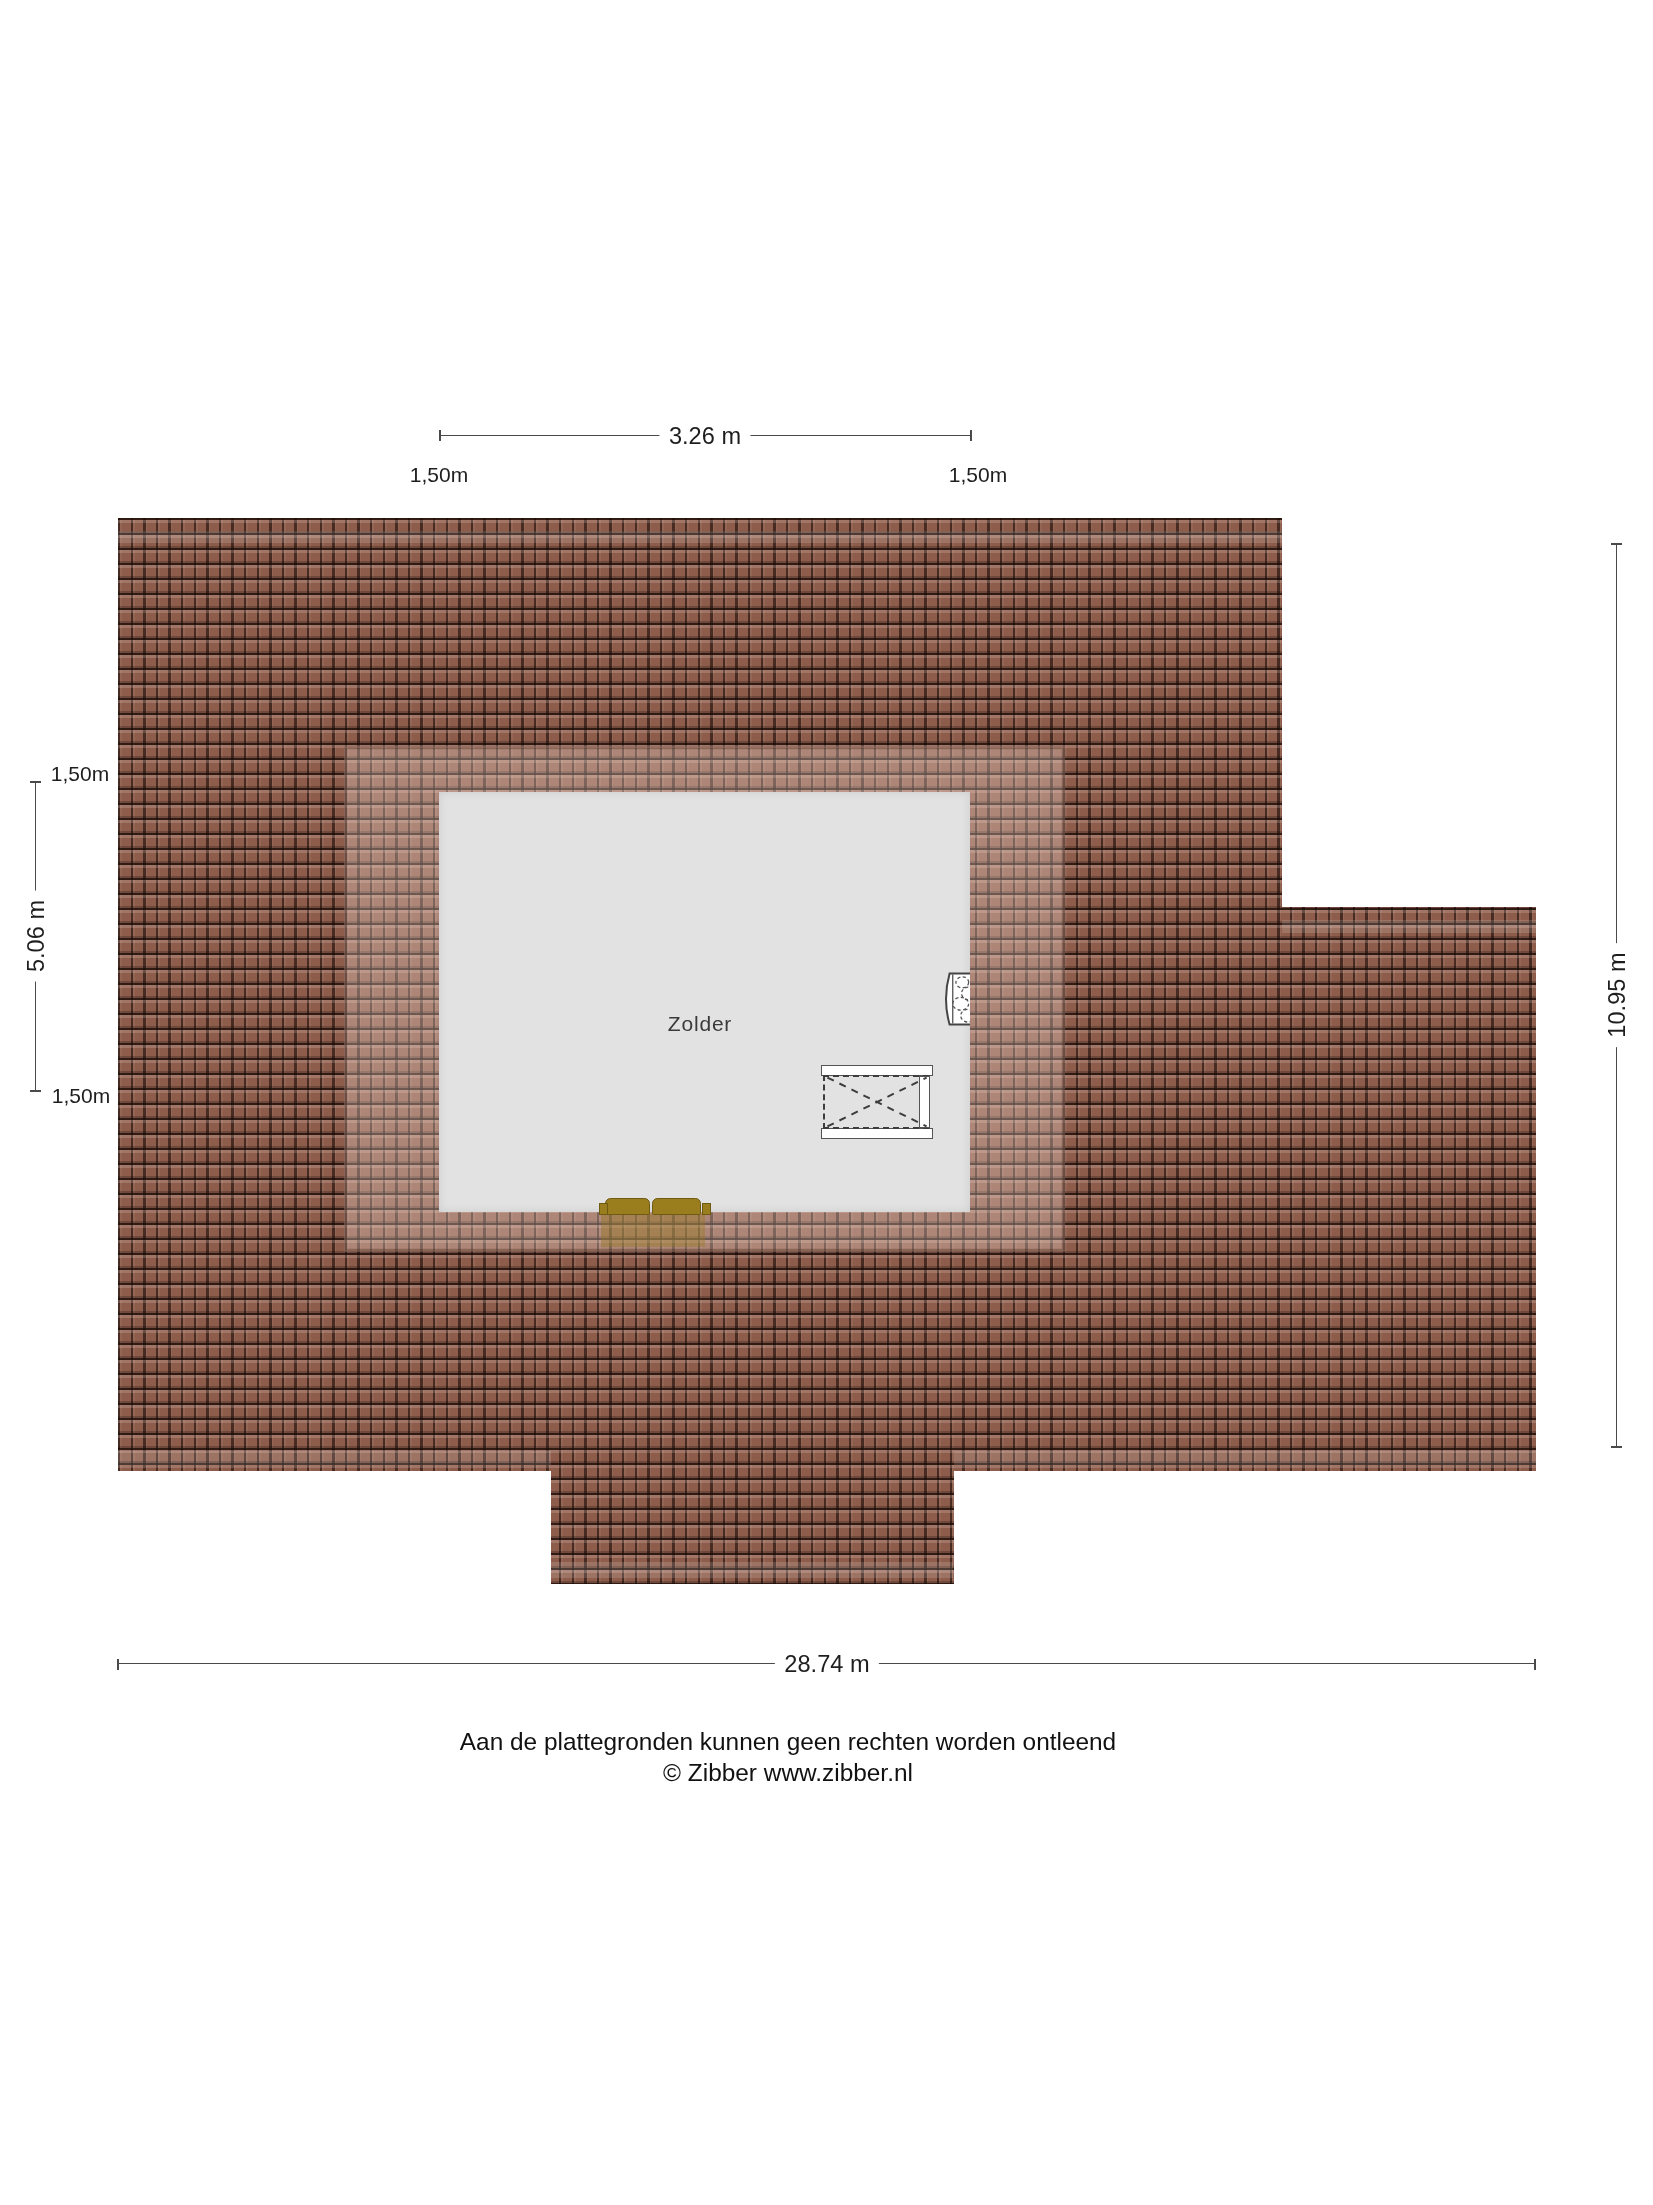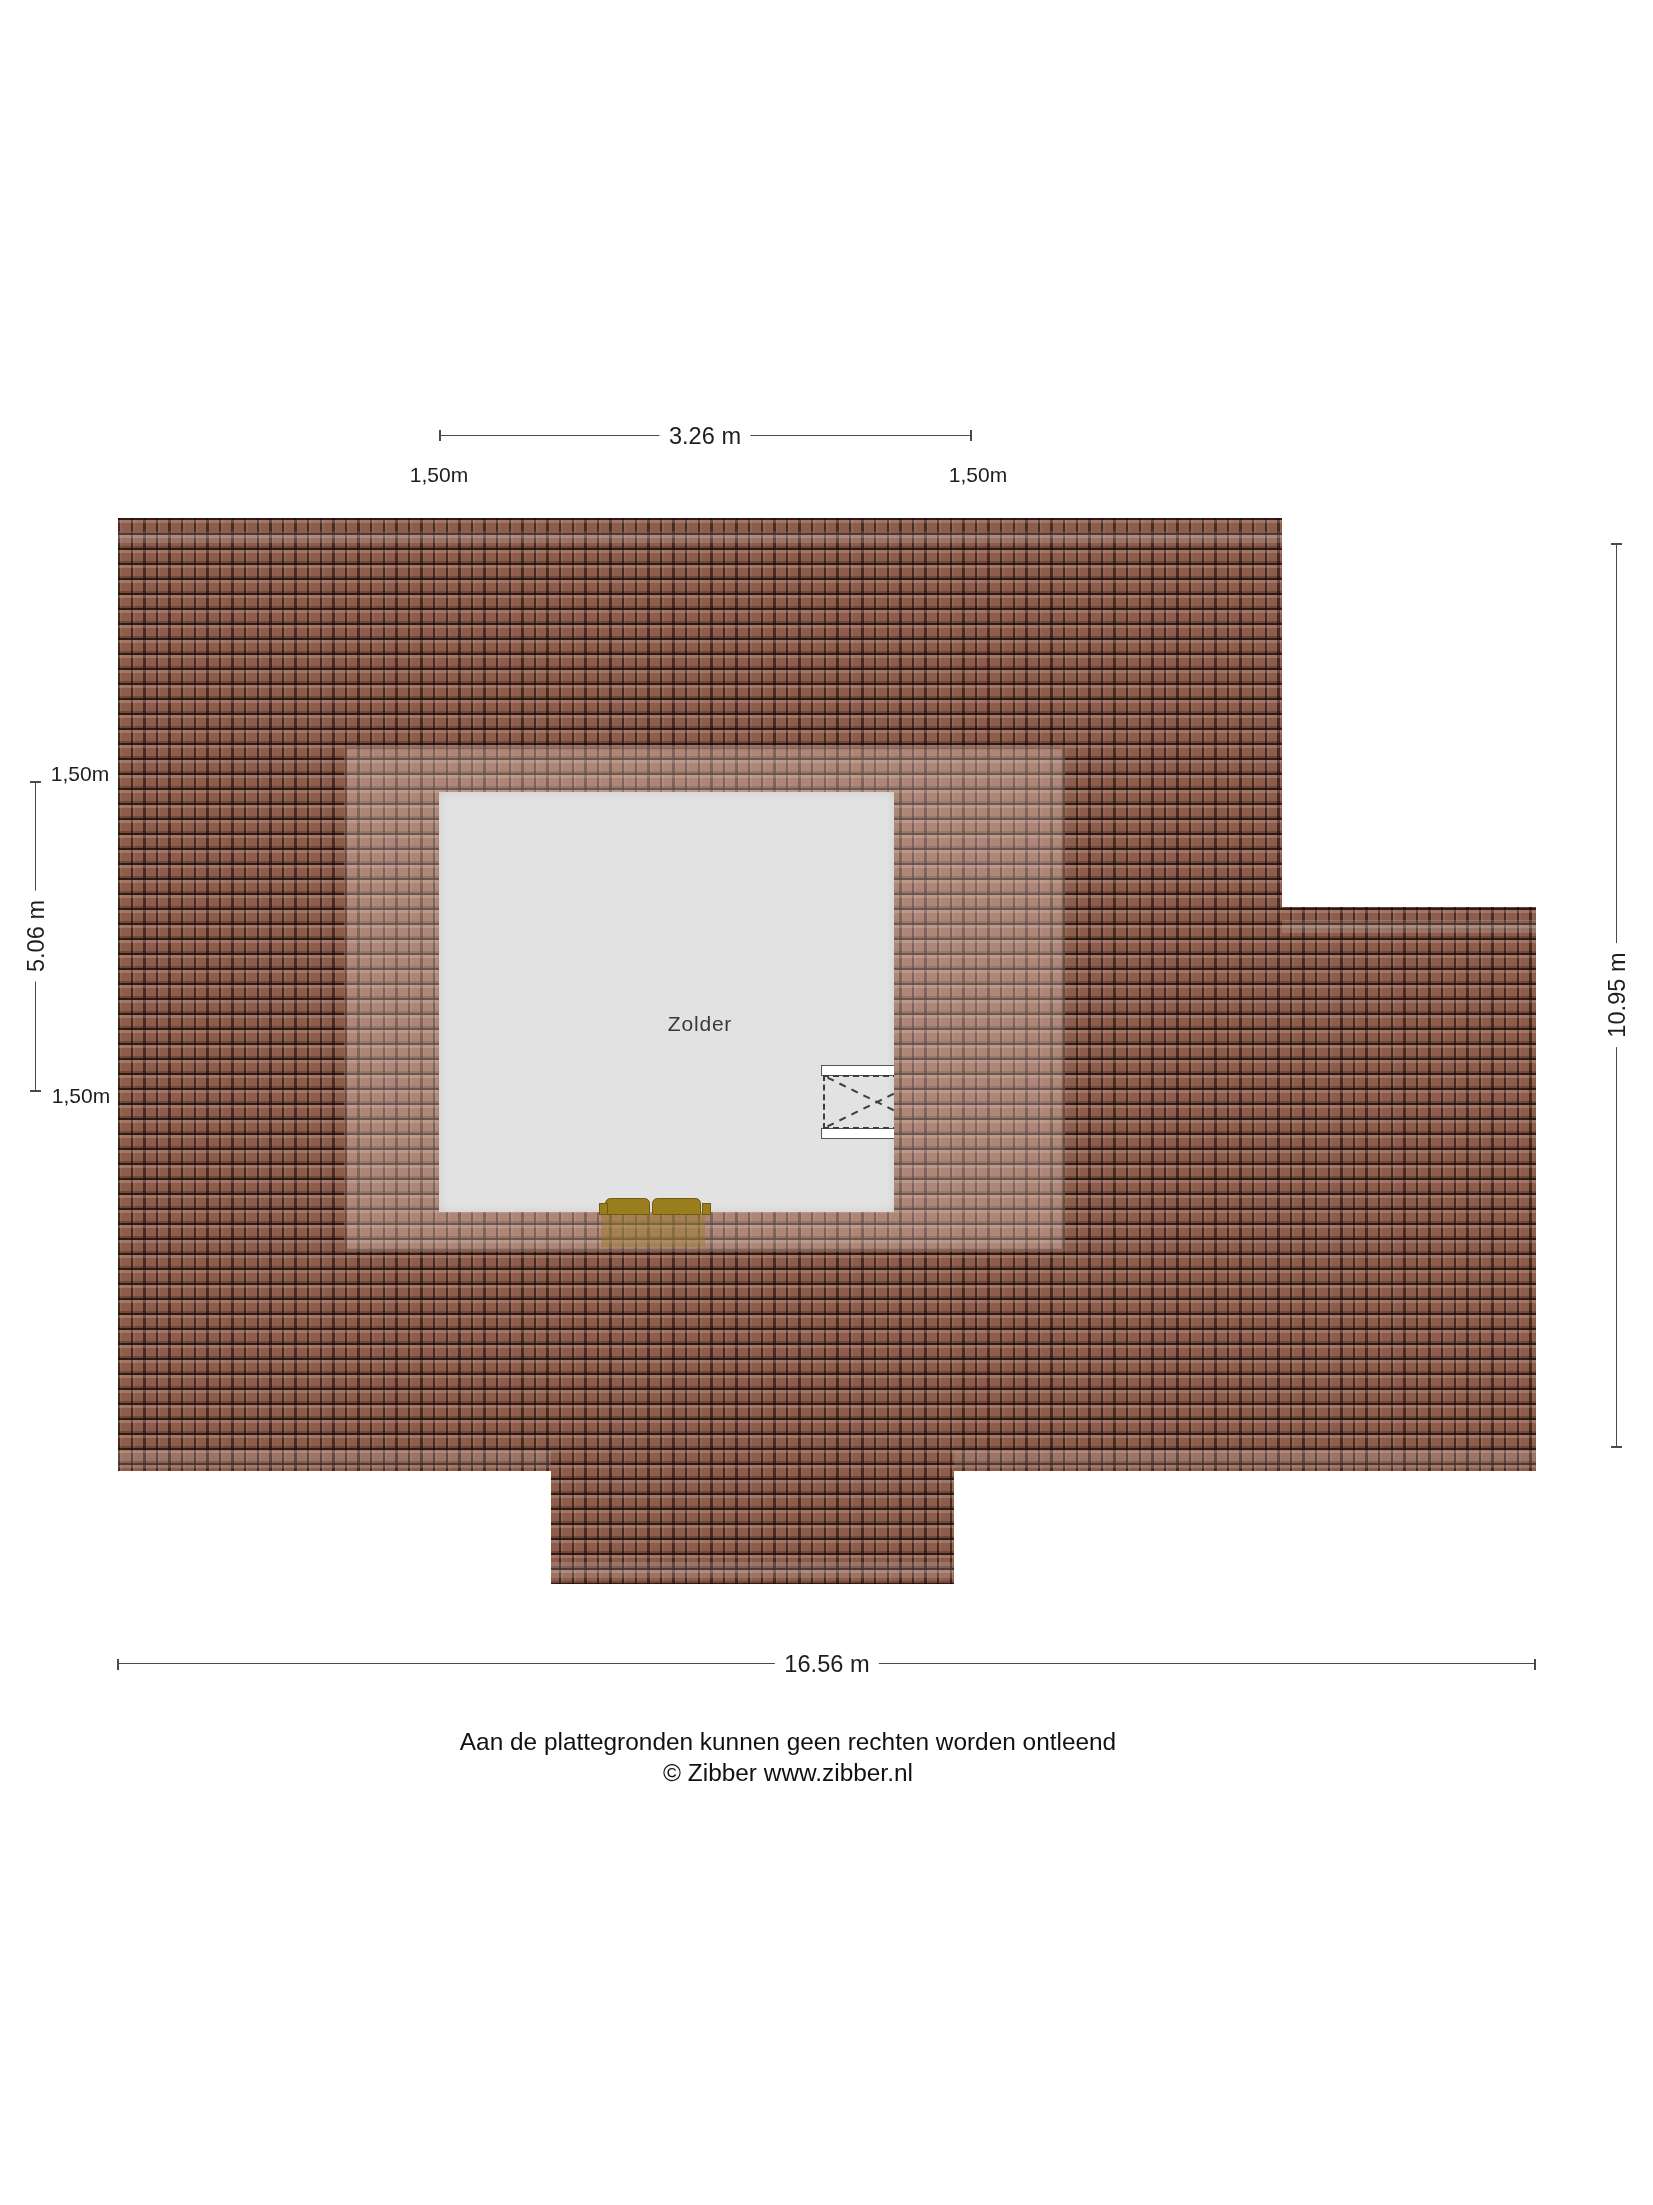--- a/index.html
+++ b/index.html
@@ -43,21 +43,21 @@
   }
   .dormer-band{
     position:absolute;left:226px;top:228px;width:721px;height:506px;
     background:var(--dormer-overlay);
     box-shadow:inset 0 0 0 3.2px rgba(73,38,27,0.35);
   }
   .hl{position:absolute;background:rgba(255,255,255,0.14);}
 
   
   .room{
-    left:439px;top:792px;width:455px;height:420px;
+    left:439px;top:792px;width:531px;height:420px;
     background:var(--room-fill);
     box-shadow:inset 0 0 9.5px rgba(0,0,0,0.10);
     overflow:hidden;z-index:3;
   }
   .room-label{
     position:absolute;left:261px;top:232px;transform:translate(-50%,-50%);
     font-size:21px;color:#3a3a3a;letter-spacing:0.8px;
   }
 
   
@@ -155,19 +155,19 @@
 <div class="abs offset-label" style="left:81px;top:1096px;">1,50m</div>
 
 <div class="abs dim-v" style="left:1616px;top:543px;height:904px;"></div>
 <div class="abs tick-h" style="left:1611px;top:543px;"></div>
 <div class="abs tick-h" style="left:1611px;top:1446px;"></div>
 <div class="abs dim-label rot" style="left:1617px;top:995px;">10.95 m</div>
 
 <div class="abs dim-h" style="left:118px;top:1663px;width:1418px;"></div>
 <div class="abs tick-v" style="left:117px;top:1659px;"></div>
 <div class="abs tick-v" style="left:1534px;top:1659px;"></div>
-<div class="abs dim-label" style="left:827px;top:1664px;">16.56 m</div>
+<div class="abs dim-label" style="left:827px;top:1664px;">28.74 m</div>
 
 <div class="abs footer">
   <div>Aan de plattegronden kunnen geen rechten worden ontleend</div>
   <div>© Zibber www.zibber.nl</div>
 </div>
 
 
 </body></html>

